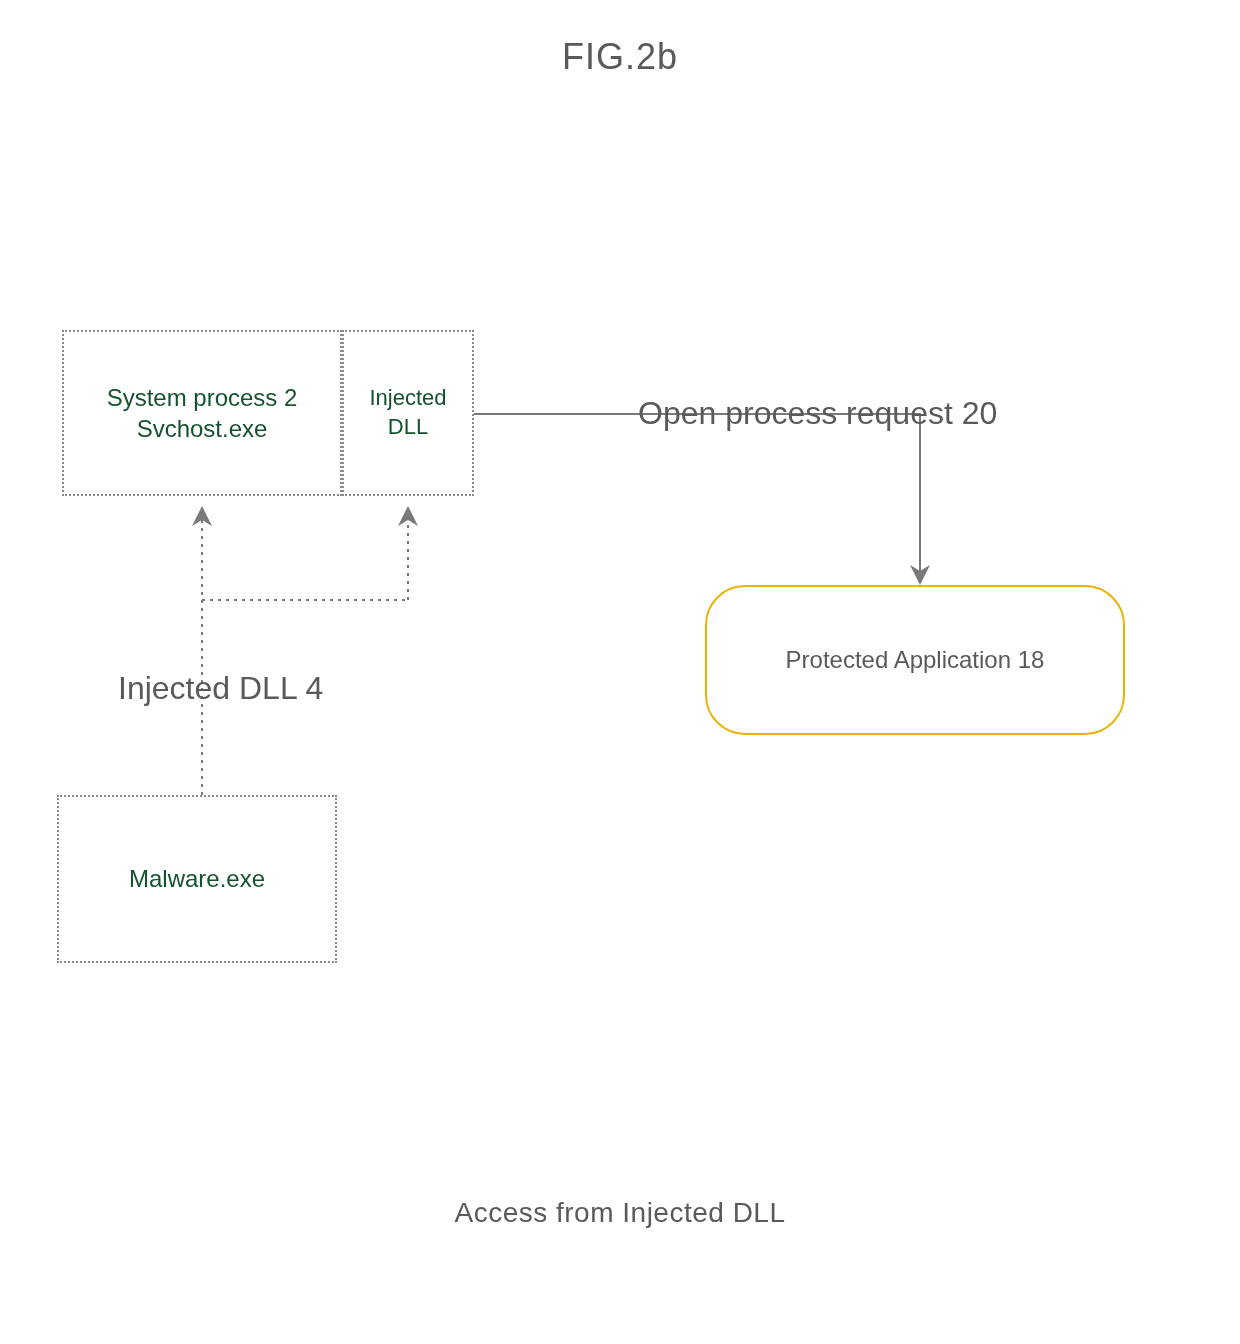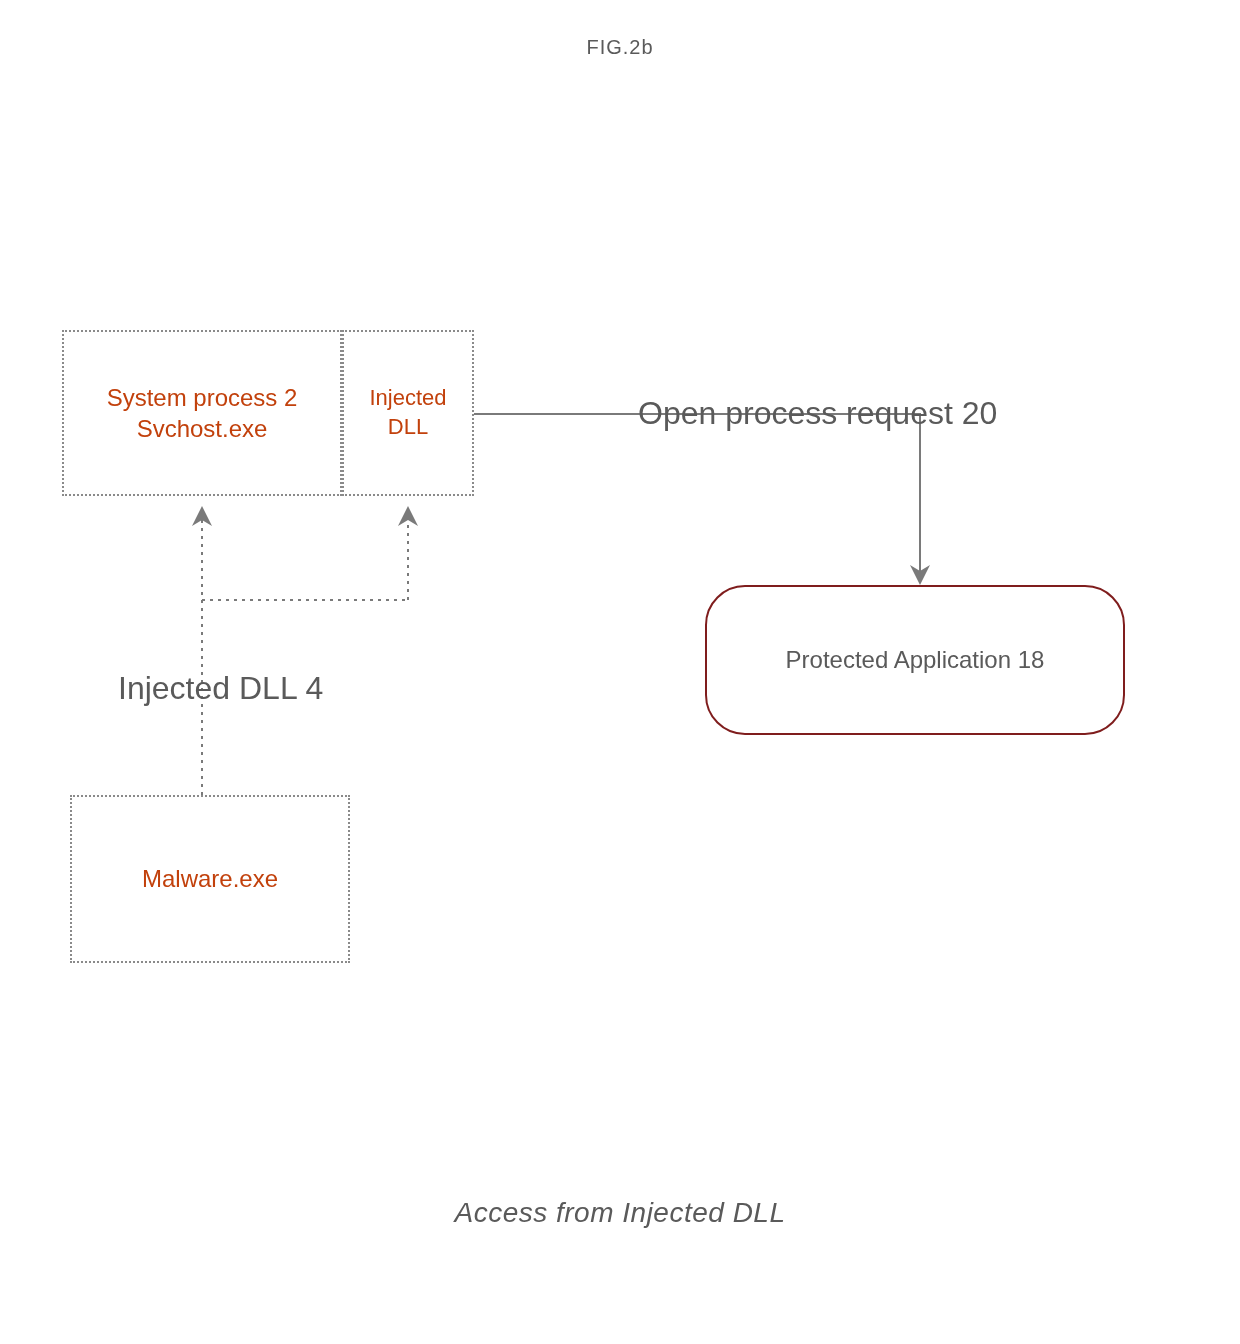--- a/index.html
+++ b/index.html
@@ -11,49 +11,48 @@
     font-family: Arial, Helvetica, sans-serif;
     color: #5a5a5a;
     position: relative;
   }
   .figure-title {
     position: absolute;
     top: 36px;
     left: 0;
     right: 0;
     text-align: center;
-    font-size: 20px;
+    font-size: 36px;
     letter-spacing: 1px;
   }
   .caption {
     position: absolute;
     bottom: 115px;
     left: 0;
     right: 0;
     text-align: center;
-    font-style: italic;
     font-size: 28px;
     letter-spacing: 0.5px;
   }
   .box {
     position: absolute;
     border: 2px dotted #8a8a8a;
     box-sizing: border-box;
     display: flex;
     align-items: center;
     justify-content: center;
     text-align: center;
     font-size: 24px;
     line-height: 1.3;
-    color: #c2410c;
+    color: #14532d;
     background: #fff;
   }
   .rounded {
     position: absolute;
-    border: 2px solid #7f1d1d;
+    border: 2px solid #eab308;
     border-radius: 40px;
     box-sizing: border-box;
     display: flex;
     align-items: center;
     justify-content: center;
     text-align: center;
     font-size: 24px;
     line-height: 1.3;
     color: #5a5a5a;
     background: #fff;
@@ -82,21 +81,21 @@
   </div>
 </div>
 
 <div class="box" style="left:342px; top:330px; width:132px; height:166px; font-size:22px;">
   <div>
     <div>Injected</div>
     <div>DLL</div>
   </div>
 </div>
 
-<div class="box" style="left:70px; top:795px; width:280px; height:168px;">
+<div class="box" style="left:57px; top:795px; width:280px; height:168px;">
   <span>Malware.exe</span>
 </div>
 
 <div class="rounded" style="left:705px; top:585px; width:420px; height:150px;">
   <span>Protected Application  18</span>
 </div>
 
 <svg class="connector" style="left:0; top:0;" width="1240" height="1344">
   <defs>
     <marker id="arrow-dotted-sys" markerWidth="12" markerHeight="12" refX="9" refY="5" orient="auto">

